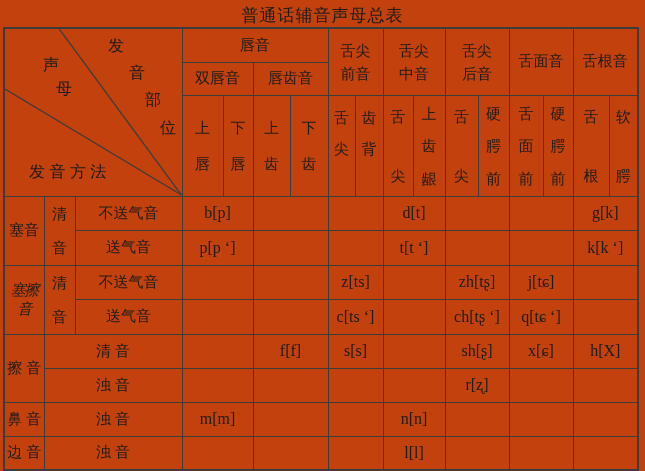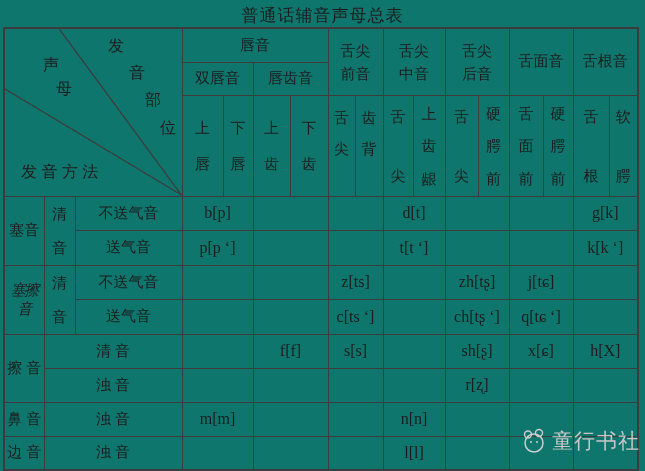--- a/index.html
+++ b/index.html
@@ -1,16 +1,16 @@
 <!DOCTYPE html>
 <html><head>
 <meta charset="utf-8">
 <style>
   html,body{margin:0;padding:0;background:#fff;}
-  .page{position:relative;width:645px;height:471px;background:#0f766e;
+  .page{position:relative;width:645px;height:471px;background:#c2410c;
         font-family:"Liberation Sans",sans-serif;color:#1c1c1c;overflow:hidden;}
   .title{position:absolute;top:4px;left:0;width:100%;text-align:center;
          font-size:17px;letter-spacing:1px;}
   table.grid{position:absolute;left:3px;top:27px;width:634px;
         border-collapse:collapse;table-layout:fixed;border:2px solid #3c3c3c;}
   td{border:1px solid #3c3c3c;padding:0;text-align:center;vertical-align:middle;
      font-size:15px;overflow:hidden;}
   tr.rA{height:34px;} tr.rB{height:33px;} tr.rC{height:100px;} tr.rd{height:34px;}
   .corner{position:relative;}
   .corner svg{position:absolute;left:0;top:0;width:100%;height:100%;}
@@ -63,21 +63,21 @@
         <svg viewBox="0 0 178 167">
           <line x1="55" y1="0" x2="178" y2="167" stroke="#3c3c3c" stroke-width="1.3"></line>
           <line x1="0" y1="60" x2="178" y2="167" stroke="#3c3c3c" stroke-width="1.3"></line>
         </svg>
         <span class="ch" style="left:38px;top:28px">声</span>
         <span class="ch" style="left:51px;top:52px">母</span>
         <span class="ch" style="left:103px;top:9px">发</span>
         <span class="ch" style="left:124px;top:36px">音</span>
         <span class="ch" style="left:140px;top:63px">部</span>
         <span class="ch" style="left:155px;top:91px">位</span>
-        <span class="ch" style="left:16px;top:135px">发 音 方 法</span>
+        <span class="ch" style="left:24px;top:135px">发 音 方 法</span>
       </td>
       <td colspan="4">唇音</td>
       <td colspan="2" rowspan="2" class="grp2">
         <div>舌尖</div>
         <div>前音</div>
       </td>
       <td colspan="2" rowspan="2" class="grp2">
         <div>舌尖</div>
         <div>中音</div>
       </td>
@@ -281,24 +281,14 @@
       <td colspan="2"></td>
       <td colspan="2"></td>
       <td colspan="2" class="lat">l[l]</td>
       <td colspan="2"></td>
       <td colspan="2"></td>
       <td colspan="2"></td>
     </tr>
   </tbody>
     </table>
 
-  <div class="wm">
-    <svg width="26" height="26" viewBox="0 0 26 26">
-      <circle cx="7" cy="6.5" r="3.5" fill="none" stroke="#cccccc" stroke-width="1.4"></circle>
-      <circle cx="18" cy="5" r="3.5" fill="none" stroke="#cccccc" stroke-width="1.4"></circle>
-      <circle cx="13" cy="15" r="9" fill="none" stroke="#cccccc" stroke-width="1.5"></circle>
-      <circle cx="10" cy="14" r="1" fill="#cccccc"></circle>
-      <circle cx="16" cy="14" r="1" fill="#cccccc"></circle>
-    </svg>
-    <span class="txt">童行书社</span>
-  </div>
 
 </div>
 
 </body></html>

